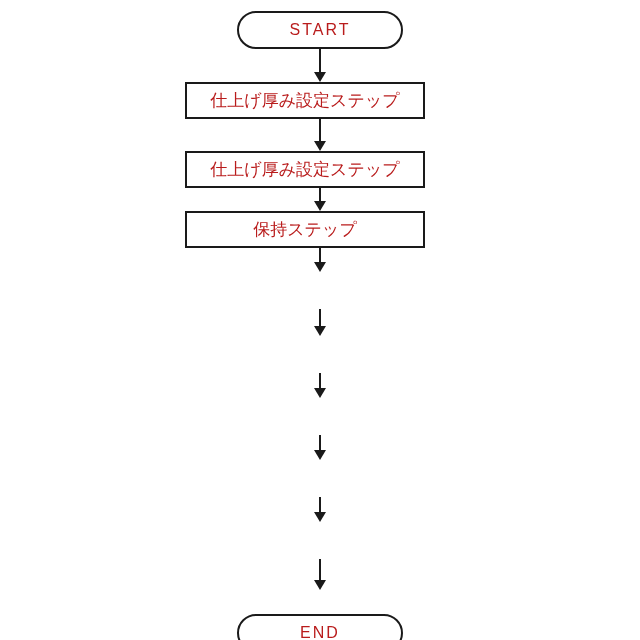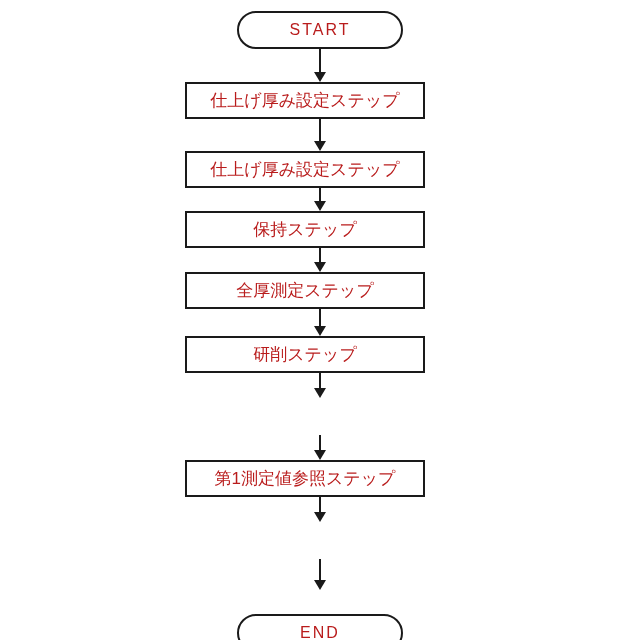--- a/index.html
+++ b/index.html
@@ -91,41 +91,38 @@
     <div class="head"></div>
   </div>
 
   <div class="node process" style="top:211px">保持ステップ</div>
 
   <div class="arrow" style="top:248px;height:24px">
     <div class="shaft"></div>
     <div class="head"></div>
   </div>
 
-  <div class="node process" style="top:272px">全厚測定ステップ</div>
 
   <div class="arrow" style="top:309px;height:27px">
     <div class="shaft"></div>
     <div class="head"></div>
   </div>
 
-  <div class="node process" style="top:336px">研削ステップ</div>
 
   <div class="arrow" style="top:373px;height:25px">
     <div class="shaft"></div>
     <div class="head"></div>
   </div>
 
 
   <div class="arrow" style="top:435px;height:25px">
     <div class="shaft"></div>
     <div class="head"></div>
   </div>
 
-  <div class="node process" style="top:460px">第1測定値参照ステップ</div>
 
   <div class="arrow" style="top:497px;height:25px">
     <div class="shaft"></div>
     <div class="head"></div>
   </div>
 
 
   <div class="arrow" style="top:559px;height:31px">
     <div class="shaft"></div>
     <div class="head"></div>

